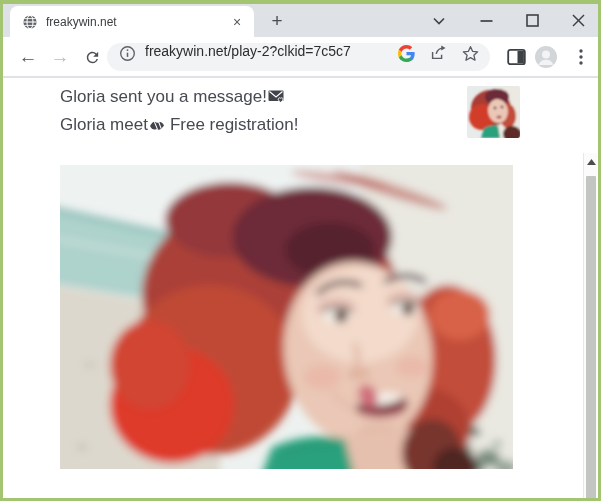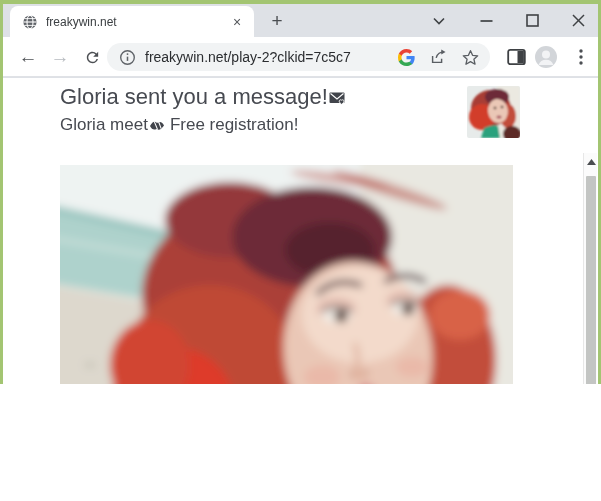--- a/index.html
+++ b/index.html
@@ -1,17 +1,17 @@
 <!DOCTYPE html>
 <html><head>
 <meta charset="utf-8">
 <style>
   * { margin:0; padding:0; box-sizing:border-box; }
   html,body { width:601px; height:501px; font-family:"Liberation Sans","DejaVu Sans",sans-serif; }
-  .frame { position:relative; width:601px; height:384px; background:#a3c572; overflow:hidden; }
+  .frame { position:relative; width:601px; height:501px; background:#a3c572; overflow:hidden; }
   .chrome { position:absolute; left:3px; top:4px; width:595px; height:494px; background:#dee1e6; overflow:hidden; }
 
   
   .tabstrip { position:absolute; left:0; top:0; width:595px; height:33px; background:#dee1e6; }
   .tab { position:absolute; left:7px; top:2px; width:244px; height:31px; background:#ffffff;
          border-radius:8px 8px 0 0; display:flex; align-items:center; padding:0 8px 0 12px; }
   .tab-title { flex:1; font-size:12px; color:#3c4043; margin-left:8px; white-space:nowrap; overflow:hidden; }
   .tab-close { width:18px; height:18px; display:flex; align-items:center; justify-content:center;
                font-size:14px; color:#55585c; border-radius:50%; cursor:pointer; }
   .newtab { position:absolute; left:261px; top:5px; width:26px; height:24px; display:flex;
@@ -21,30 +21,30 @@
 
   
   .toolbar { position:absolute; left:0; top:33px; width:595px; height:40px; background:#ffffff;
              border-bottom:1px solid #e0e2e6; }
   .nav-btn { position:absolute; top:5px; width:30px; height:30px; display:flex; align-items:center;
              justify-content:center; font-size:19px; border-radius:50%; cursor:pointer; }
   .back { left:10px; color:#4c4f53; }
   .fwd  { left:42px; color:#b6babf; }
   .reload { left:74px; }
   .omnibox { position:absolute; left:104px; top:6px; width:383px; height:28px; background:#f1f3f4;
-             border-radius:14px; display:flex; align-items:center; padding:0 10px; cursor:text; }
+             border-radius:14px; display:flex; align-items:flex-start; padding:0 10px; cursor:text; }
   .omni-url { flex:1; font-size:14px; color:#2b2d30; margin-left:8px; white-space:nowrap; overflow:hidden; }
   .omni-ic { width:20px; height:20px; display:flex; align-items:center; justify-content:center;
              margin-left:12px; cursor:pointer; flex:none; }
   .tool-ic { position:absolute; top:8px; width:24px; height:24px; display:flex; align-items:center;
              justify-content:center; cursor:pointer; }
 
   
   .content { position:absolute; left:0; top:74px; width:595px; height:420px; background:#ffffff; overflow:hidden; }
-  .headline { position:absolute; left:57px; top:7px; font-size:22px; color:#474a51; line-height:24px; white-space:nowrap; }
+  .headline { position:absolute; left:57px; top:7px; font-size:17px; color:#474a51; line-height:24px; white-space:nowrap; }
   .subline  { position:absolute; left:57px; top:35px; font-size:17px; color:#474a51; line-height:24px; white-space:nowrap; }
   .emoji-svg { vertical-align:-2px; margin-left:1px; }
   .emoji-svg.kiss { margin:0 5px 0 1px; }
   .avatar-thumb { position:absolute; left:464px; top:8px; width:53px; height:52px; border-radius:2px; overflow:hidden; }
   .photo { position:absolute; left:57px; top:87px; width:453px; height:304px; overflow:hidden; cursor:pointer; }
 
   
   .vscroll { position:absolute; left:580px; top:75px; width:14px; height:404px; background:#fbfbfb;
              border-left:1px solid #e7e7e7; }
   .vscroll .arrow { position:absolute; left:0; width:14px; height:14px; display:flex; align-items:center;

